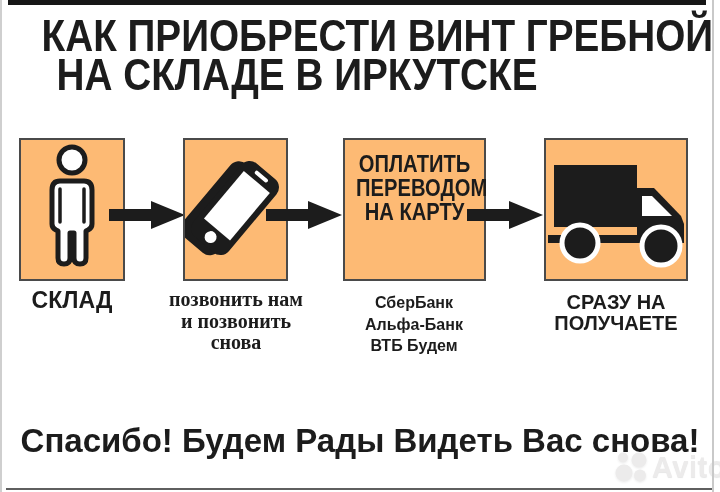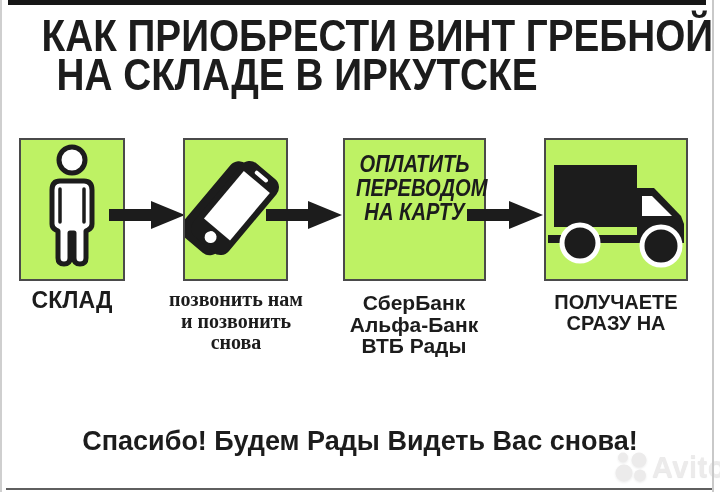--- a/index.html
+++ b/index.html
@@ -23,51 +23,51 @@
   .title{
     position:absolute;left:0;top:16px;width:594px;
     text-align:center;font-weight:bold;font-size:45px;line-height:39px;
     letter-spacing:0;
   }
   .title .tline{display:block;transform:scaleX(0.86);transform-origin:50% 50%;white-space:nowrap;}
 
   
   .box{
     position:absolute;top:138px;height:143px;
-    background:#bef264;border:2px solid #4a4a4a;box-sizing:border-box;font-style:italic;
+    background:#fdba74;border:2px solid #4a4a4a;box-sizing:border-box;
   }
   .box svg{display:block;width:100%;height:100%;}
   .box1{left:19px;width:106px;}
   .box2{left:183px;width:105px;}
   .box3{left:343px;width:143px;}
   .box4{left:544px;width:144px;}
 
   .paybox-text{
     position:absolute;left:0;top:12px;width:100%;
     text-align:center;font-weight:bold;font-size:24px;line-height:24px;
   }
   .paybox-text span{display:block;transform:scaleX(0.84);transform-origin:50% 50%;white-space:nowrap;}
 
   
   .cap{position:absolute;text-align:center;font-weight:bold;}
   .cap span{display:block;}
   .cap1{left:10px;top:283px;width:124px;font-size:24px;line-height:33px;}
   .cap1 span{transform:scaleX(0.96);transform-origin:50% 50%;white-space:nowrap;}
   .cap2{left:136px;top:289px;width:200px;font-size:20px;line-height:21.5px;font-family:Liberation Serif, serif;}
-  .cap3{left:334px;top:292px;width:160px;font-size:21px;line-height:21.5px;}
+  .cap3{left:334px;top:292px;width:160px;font-size:16px;line-height:21.5px;}
   .cap4{left:546px;top:292px;width:140px;font-size:20px;line-height:20.5px;}
 
   
   .arrow{position:absolute;top:201px;width:76px;height:28px;}
   .a1{left:109px;} .a2{left:266px;} .a3{left:467px;}
 
   
   .thanks{
     position:absolute;left:0;top:426px;width:720px;
-    text-align:center;font-weight:bold;font-size:27px;line-height:30px;
+    text-align:center;font-weight:bold;font-size:33px;line-height:30px;
   }
 
   
   .avito{
     position:absolute;left:615px;top:449px;height:36px;
     display:flex;align-items:center;gap:3px;
     color:#ecebeb;
   }
   .avito .wm-text{
     font-size:29px;font-weight:bold;letter-spacing:0.5px;
@@ -128,41 +128,41 @@
   <div class="box box3">
     <div class="paybox-text">
       <span>ОПЛАТИТЬ</span>
       <span>ПЕРЕВОДОМ</span>
       <span>НА КАРТУ</span>
     </div>
   </div>
   <div class="cap cap3">
     <span>СберБанк</span>
     <span>Альфа-Банк</span>
-    <span>ВТБ Рады</span>
+    <span>ВТБ Будем</span>
   </div>
 
   <svg class="arrow a3" viewBox="0 0 76 28" xmlns="http://www.w3.org/2000/svg">
     <rect x="0" y="8" width="46" height="12" fill="#1c1c1c"></rect>
     <polygon points="42,0 76,14 42,28" fill="#1c1c1c"></polygon>
   </svg>
 
   <div class="box box4">
     <svg viewBox="0 0 140 139" xmlns="http://www.w3.org/2000/svg">
       <rect x="8" y="25" width="83" height="62" fill="#1c1c1c"></rect>
       <rect x="2" y="95" width="90" height="8" fill="#1c1c1c"></rect>
       <path d="M91 48 L108 48 L135 76 L138 84 L138 103 L91 103 Z" fill="#1c1c1c"></path>
       <path d="M96 56 L106 56 L126 76 L96 76 Z" fill="#ffffff"></path>
       <circle cx="34" cy="103" r="18" fill="#1c1c1c" stroke="#ffffff" stroke-width="5"></circle>
       <circle cx="115" cy="106" r="19" fill="#1c1c1c" stroke="#ffffff" stroke-width="5"></circle>
     </svg>
   </div>
   <div class="cap cap4">
+    <span>СРАЗУ НА</span>
     <span>ПОЛУЧАЕТЕ</span>
-    <span>СРАЗУ НА</span>
   </div>
 
   <div class="thanks">Спасибо! Будем Рады Видеть Вас снова!</div>
 
   <div class="avito">
     <svg width="34" height="34" viewBox="0 0 34 34" xmlns="http://www.w3.org/2000/svg">
       <circle cx="9" cy="23" r="8.5" fill="#ecebeb"></circle>
       <circle cx="8" cy="7.5" r="5" fill="#ecebeb"></circle>
       <circle cx="24" cy="10" r="7.5" fill="#ecebeb"></circle>
       <circle cx="25" cy="25.5" r="6" fill="#ecebeb"></circle>

